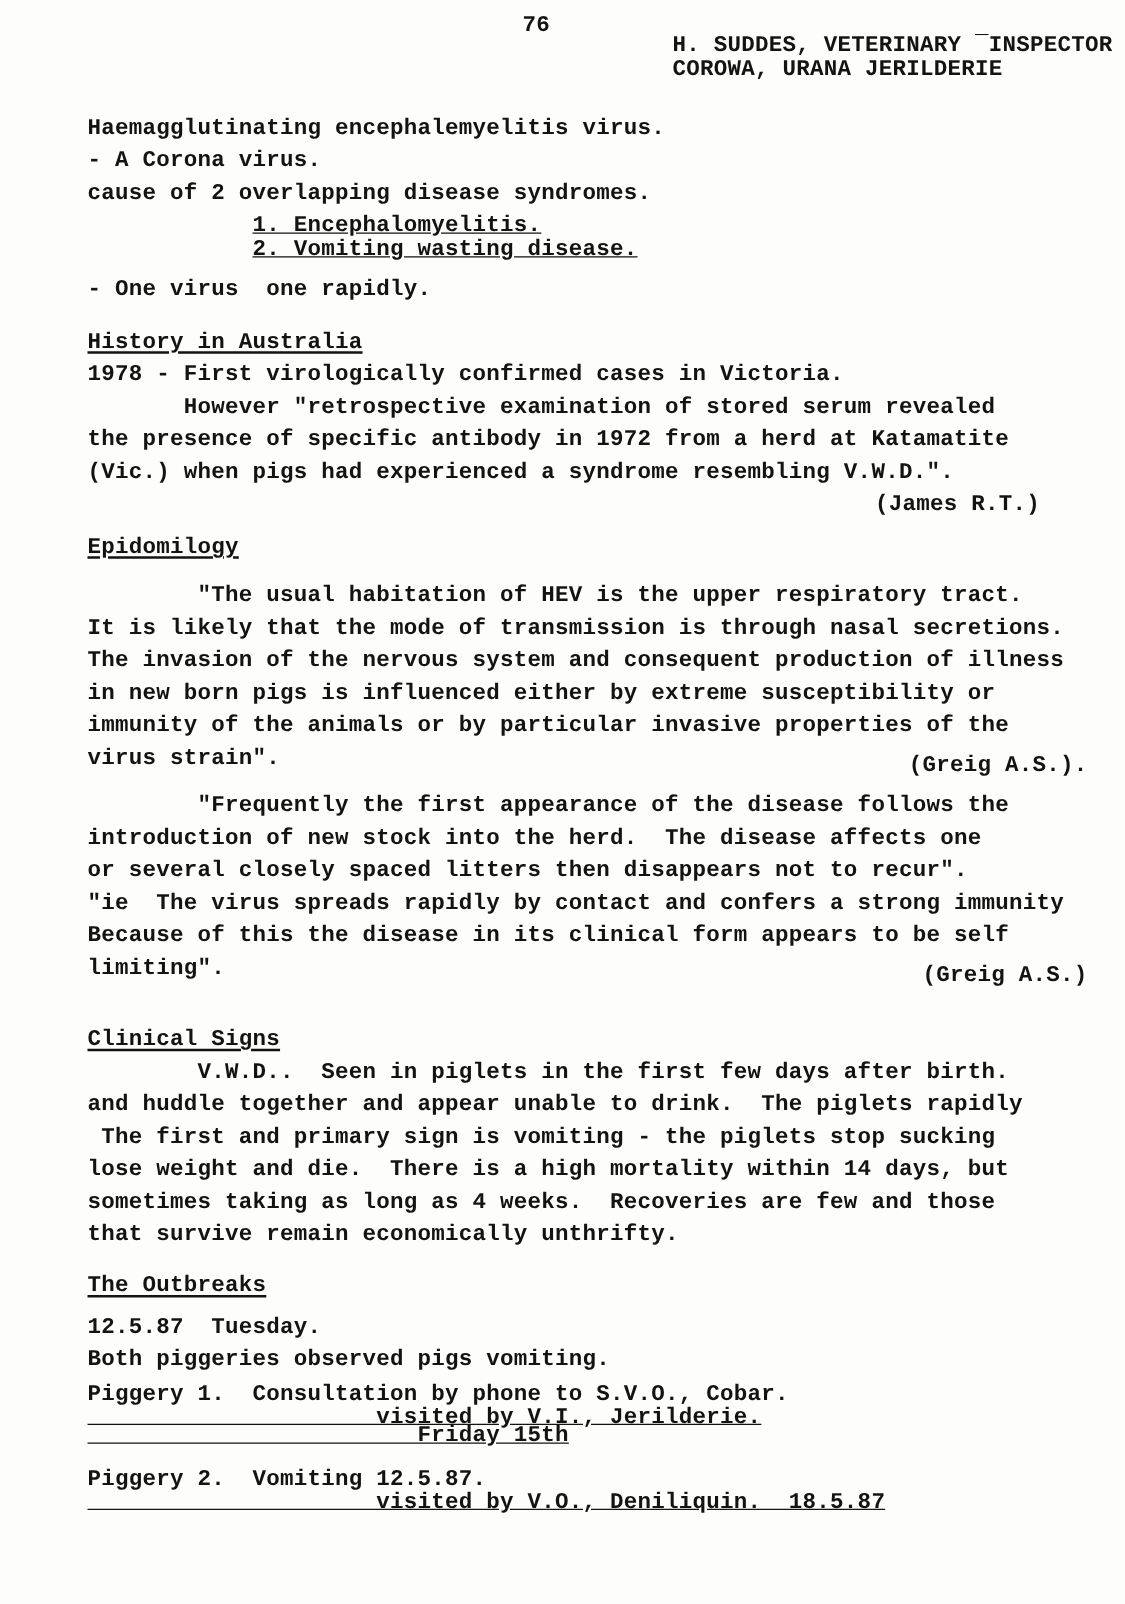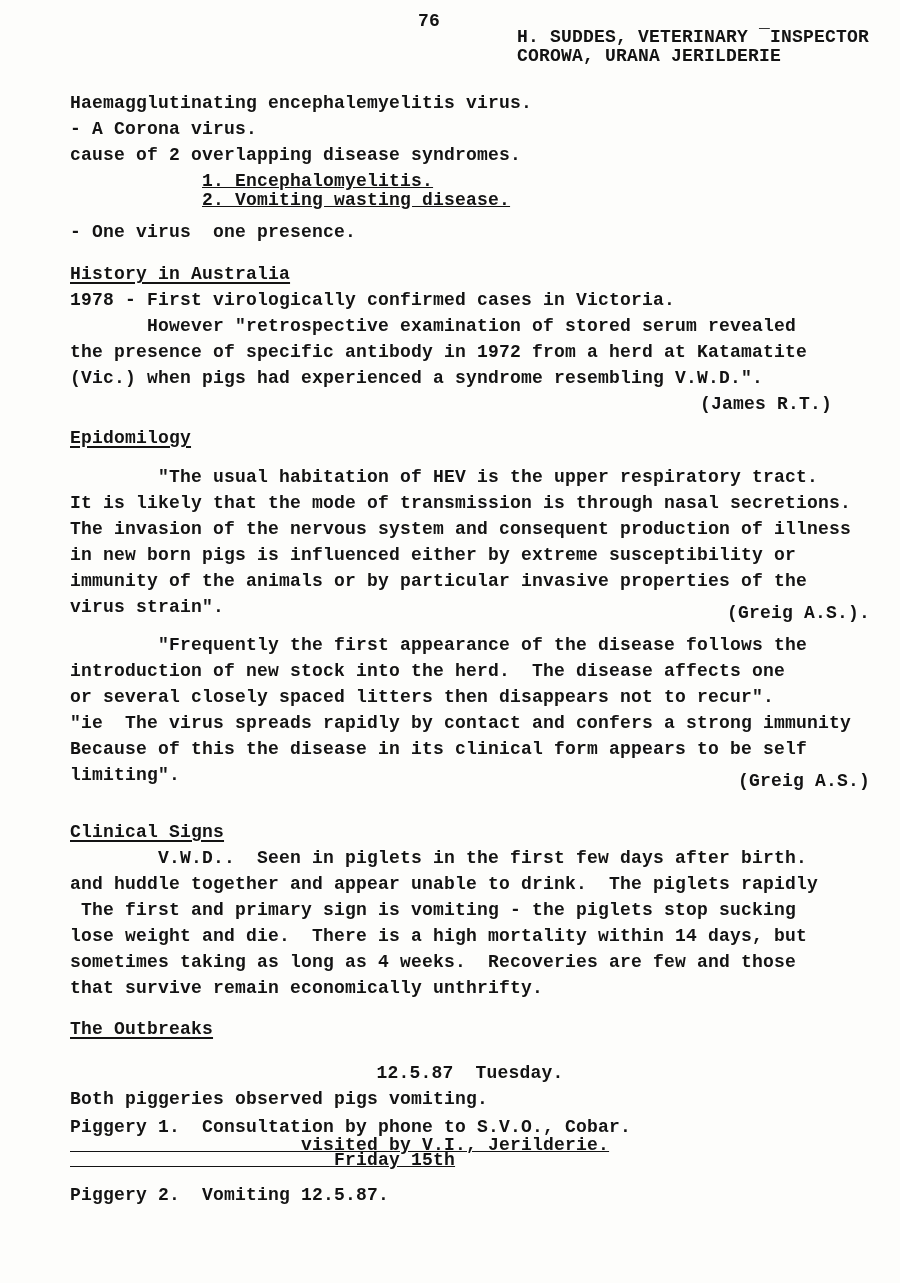--- a/index.html
+++ b/index.html
@@ -17,34 +17,34 @@
     overflow: hidden;
     box-sizing: border-box;
   }
   .doc { padding: 0 30px 0 70px; }
   .line { white-space: pre; line-height: 26px; }
   .tight { white-space: pre; line-height: 19px; text-decoration: underline; }
   .u { text-decoration: underline; text-decoration-thickness: 1.5px; text-underline-offset: 3px; }
   .header { position: relative; height: 90px; padding-left: 21px; }
   .page-number { position: absolute; left: 418px; top: 10px; line-height: 22px; }
   .doc-title { position: absolute; left: 192px; top: 36px; white-space: pre; line-height: 26px; }
-  .author-block { position: absolute; left: 517px; top: 28px; }
+  .author-block { position: absolute; left: 538px; top: 28px; }
   .author-block .line { line-height: 19px; }
   .intro-list { padding-left: 132px; margin-top: 4px; }
   .closing { margin-top: 9px; }
   .sec-heading-history { margin-top: 16px; }
   .sec-heading-epi { margin-top: 8px; }
   .sec-heading-clinical { margin-top: 25px; }
   .sec-heading-outbreaks { margin-top: 15px; }
   .epi-para1 { margin-top: 13px; }
   .epi-para2 { margin-top: 6px; }
   .attr-row { white-space: pre; line-height: 26px; padding-left: 630px; }
   .attr-overlap { margin-top: -20px; text-align: right; }
   .diag-row { margin-top: 4px; }
-  .outb-date { margin-top: 18px; text-align: center; }
+  .outb-date { margin-top: 7px; }
   .piggery1 { margin-top: 2px; }
   .piggery1 .tight { margin-top: -4px; }
   .piggery2 { margin-top: 12px; }
   .piggery2 .tight { margin-top: -4px; }
 </style>
 </head>
 <body>
 
 <div class="page">
 
@@ -59,21 +59,21 @@
   <div class="doc">
 
     <div>
       <div class="line">Haemagglutinating encephalemyelitis virus.</div>
       <div class="line">- A Corona virus.</div>
       <div class="line">cause of 2 overlapping disease syndromes.</div>
       <div class="intro-list">
         <div class="tight">1. Encephalomyelitis.</div>
         <div class="tight">2. Vomiting wasting disease.</div>
       </div>
-      <div class="line closing">- One virus  one presence.</div>
+      <div class="line closing">- One virus  one rapidly.</div>
     </div>
 
     <div>
       <div class="line sec-heading-history"><span class="u">History in Australia</span></div>
       <div class="line">1978 - First virologically confirmed cases in Victoria.</div>
       <div class="line">       However "retrospective examination of stored serum revealed</div>
       <div class="line">the presence of specific antibody in 1972 from a herd at Katamatite</div>
       <div class="line">(Vic.) when pigs had experienced a syndrome resembling V.W.D.".</div>
       <div class="attr-row">(James R.T.)</div>
     </div>
@@ -115,17 +115,18 @@
       <div class="line sec-heading-outbreaks"><span class="u">The Outbreaks</span></div>
       <div class="line outb-date">12.5.87  Tuesday.</div>
       <div class="line">Both piggeries observed pigs vomiting.</div>
       <div class="piggery1">
         <div class="line">Piggery 1.  Consultation by phone to S.V.O., Cobar.</div>
         <div class="tight">                     visited by V.I., Jerilderie.</div>
         <div class="tight">                        Friday 15th</div>
       </div>
       <div class="piggery2">
         <div class="line">Piggery 2.  Vomiting 12.5.87.</div>
+        <div class="tight">                     visited by V.O., Deniliquin.  18.5.87</div>
       </div>
     </div>
 
   </div>
 </div>
 
 </body></html>

